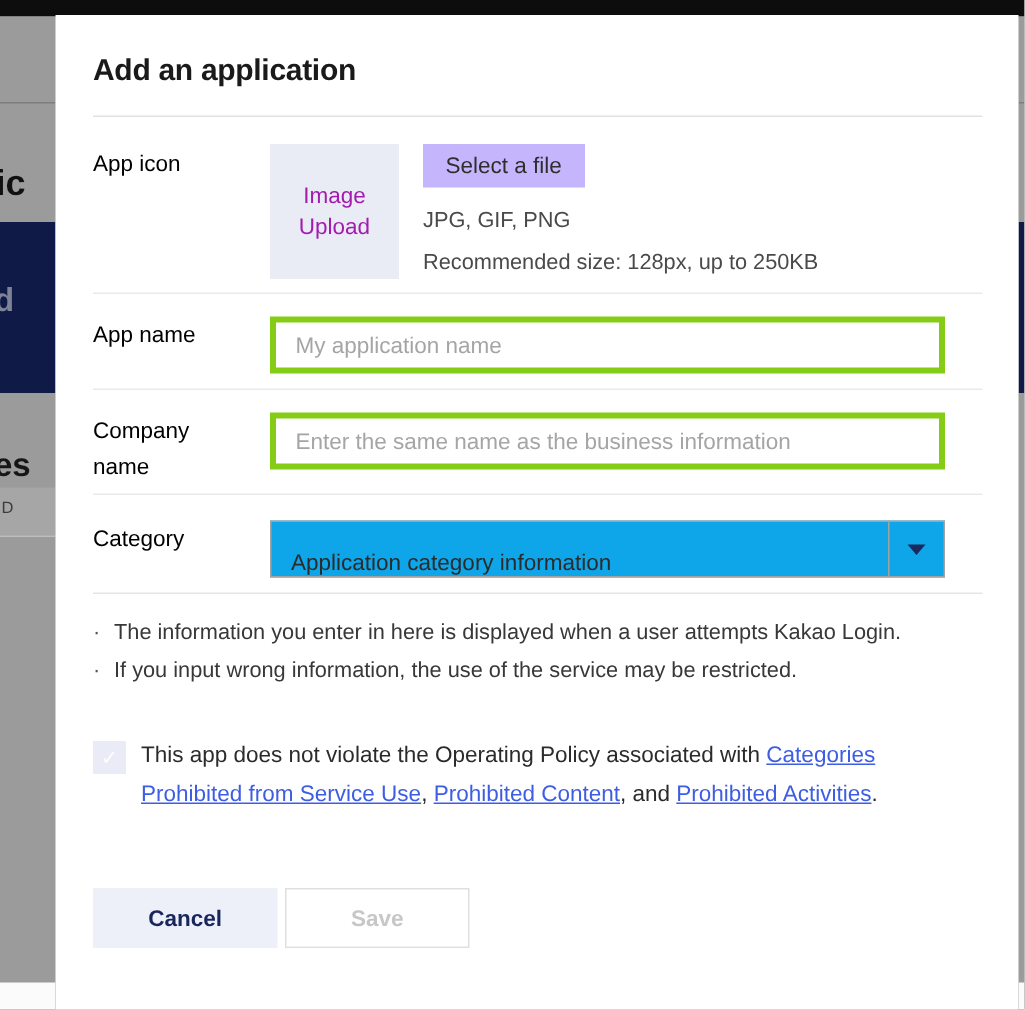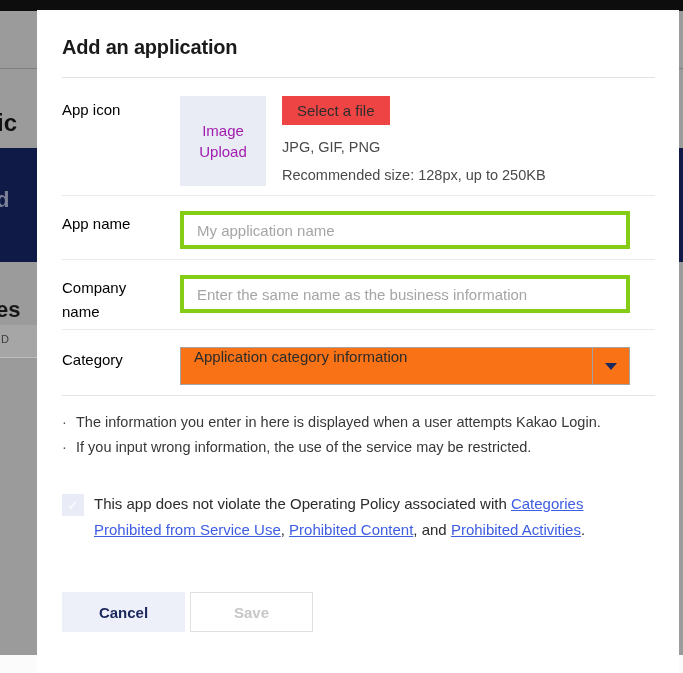--- a/index.html
+++ b/index.html
@@ -48,43 +48,43 @@
 
   .row-appicon { height: 118px; }
   .upload-box {
     position: absolute; left: 118px; top: 18px; width: 86px; height: 90px;
     background: #e9ebf5; display: flex; flex-direction: column;
     align-items: center; justify-content: center;
     color: #a21caf; font-size: 15px; line-height: 21px; text-align: center;
   }
   .file-btn {
     position: absolute; left: 220px; top: 18px; height: 29px;
-    background: #ef4444; border: 0; padding: 0 15px;
+    background: #c4b5fd; border: 0; padding: 0 15px;
     font-family: inherit; font-size: 15px; color: #2e2e2e; line-height: 29px;
     cursor: pointer;
   }
   .file-hint { position: absolute; left: 220px; font-size: 14.5px; color: #4a4a4a; }
   .hint-formats { top: 61px; }
   .hint-size { top: 89px; }
 
   .row-appname { height: 64px; }
   .row-company { height: 70px; }
   .row-category { height: 66px; }
 
   .text-input {
     position: absolute; left: 118px; top: 15px; width: 450px; height: 38px;
     border: 4px solid #84cc16; background: #fff; padding: 0 13px;
     font-family: inherit; font-size: 15px; color: #2b2b2b;
   }
   .text-input::placeholder { color: #a5a5a5; opacity: 1; }
 
   .select-box {
     position: absolute; left: 118px; top: 17px; width: 450px; height: 38px;
-    border: 1px solid #a3a3a3; background: #f97316; cursor: pointer;
-    display: flex; align-items: flex-start;
+    border: 1px solid #a3a3a3; background: #0ea5e9; cursor: pointer;
+    display: flex; align-items: flex-end;
   }
   .select-value { flex: 1; padding: 0 13px; font-size: 15px; color: #2b2b2b; }
   .select-arrow-zone {
     width: 37px; align-self: stretch; border-left: 1px solid #a3a3a3;
     display: flex; align-items: center; justify-content: center;
   }
   .arrow-down {
     width: 0; height: 0;
     border-left: 6px solid transparent; border-right: 6px solid transparent;
     border-top: 7px solid #1a2a5e;

